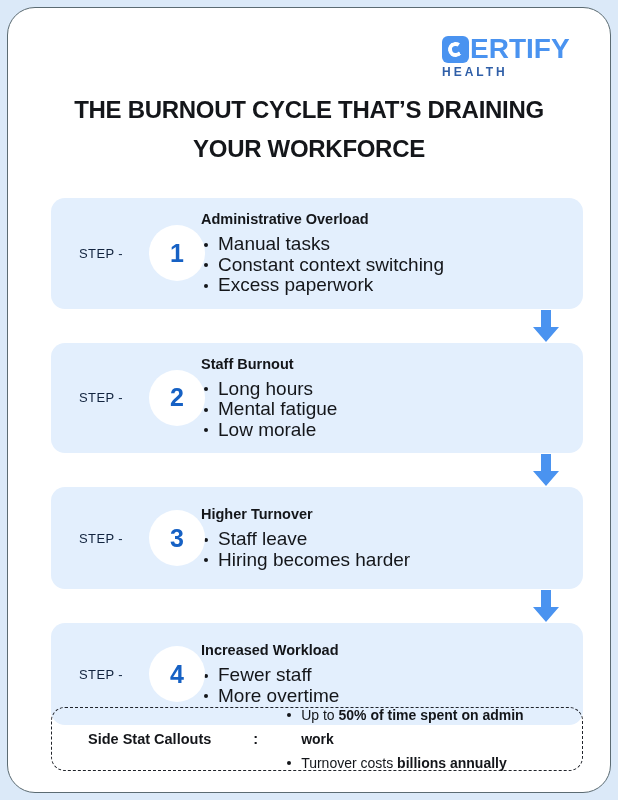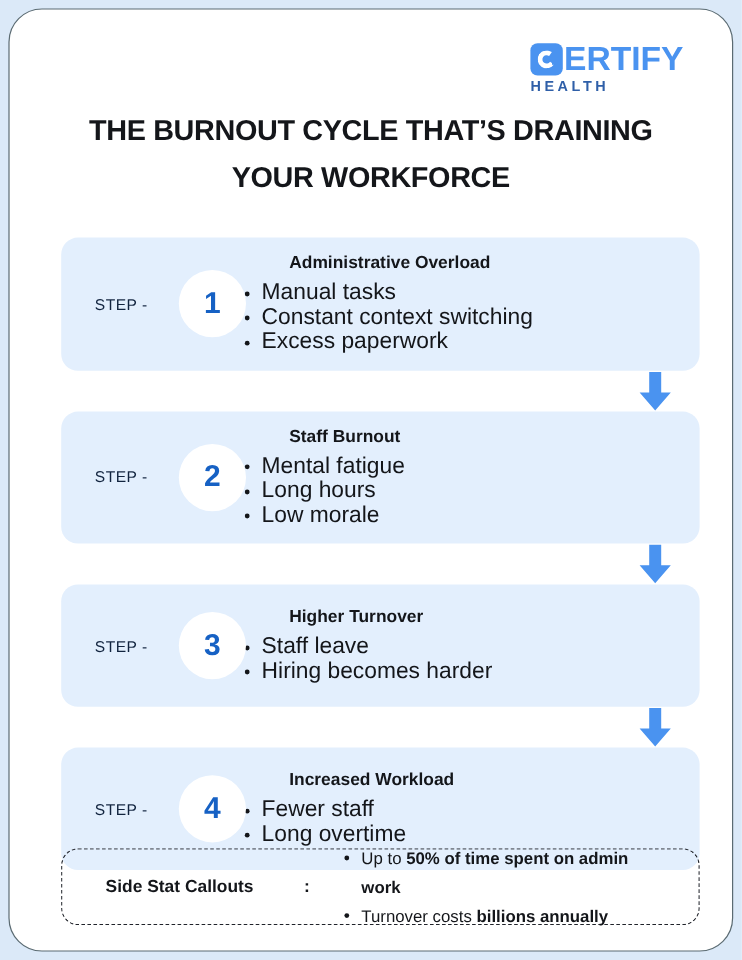--- a/index.html
+++ b/index.html
@@ -134,21 +134,20 @@
     color:#1661c4;
     line-height:1;
   }
 
   .body-col { flex:1 1 auto; padding-right:18px; }
   .card-title {
     font-size:14.5px;
     font-weight:bold;
     color:#14161a;
     margin-bottom:7px;
-    margin-left:40px;
   }
   .card-list { list-style:none; }
   .card-list li {
     position:relative;
     font-size:19px;
     line-height:20.5px;
     color:#14161a;
     padding-left:17px;
   }
   .card-list li::before {
@@ -257,22 +256,22 @@
     <div class="card">
       <div class="step-col">
         <span class="step-label">STEP -</span>
         <span class="step-circle">
           <span class="step-num">2</span>
         </span>
       </div>
       <div class="body-col">
         <div class="card-title">Staff Burnout</div>
         <ul class="card-list">
+          <li>Long hours</li>
           <li>Mental fatigue</li>
-          <li>Long hours</li>
           <li>Low morale</li>
         </ul>
       </div>
       <span class="arrow">
         <svg viewBox="0 0 34 34" xmlns="http://www.w3.org/2000/svg">
           <path d="M12 1 L22 1 L22 18 L30 18 L17 33 L4 18 L12 18 Z" fill="#4a93f0"></path>
         </svg>
       </span>
     </div>
 
@@ -301,21 +300,21 @@
       <div class="step-col">
         <span class="step-label">STEP -</span>
         <span class="step-circle">
           <span class="step-num">4</span>
         </span>
       </div>
       <div class="body-col">
         <div class="card-title">Increased Workload</div>
         <ul class="card-list">
           <li>Fewer staff</li>
-          <li>Long overtime</li>
+          <li>More overtime</li>
         </ul>
       </div>
     </div>
 
   </div>
 
   <div class="callout">
     <span class="callout-label">Side Stat Callouts</span>
     <span class="callout-colon">:</span>
     <ul class="callout-list">

